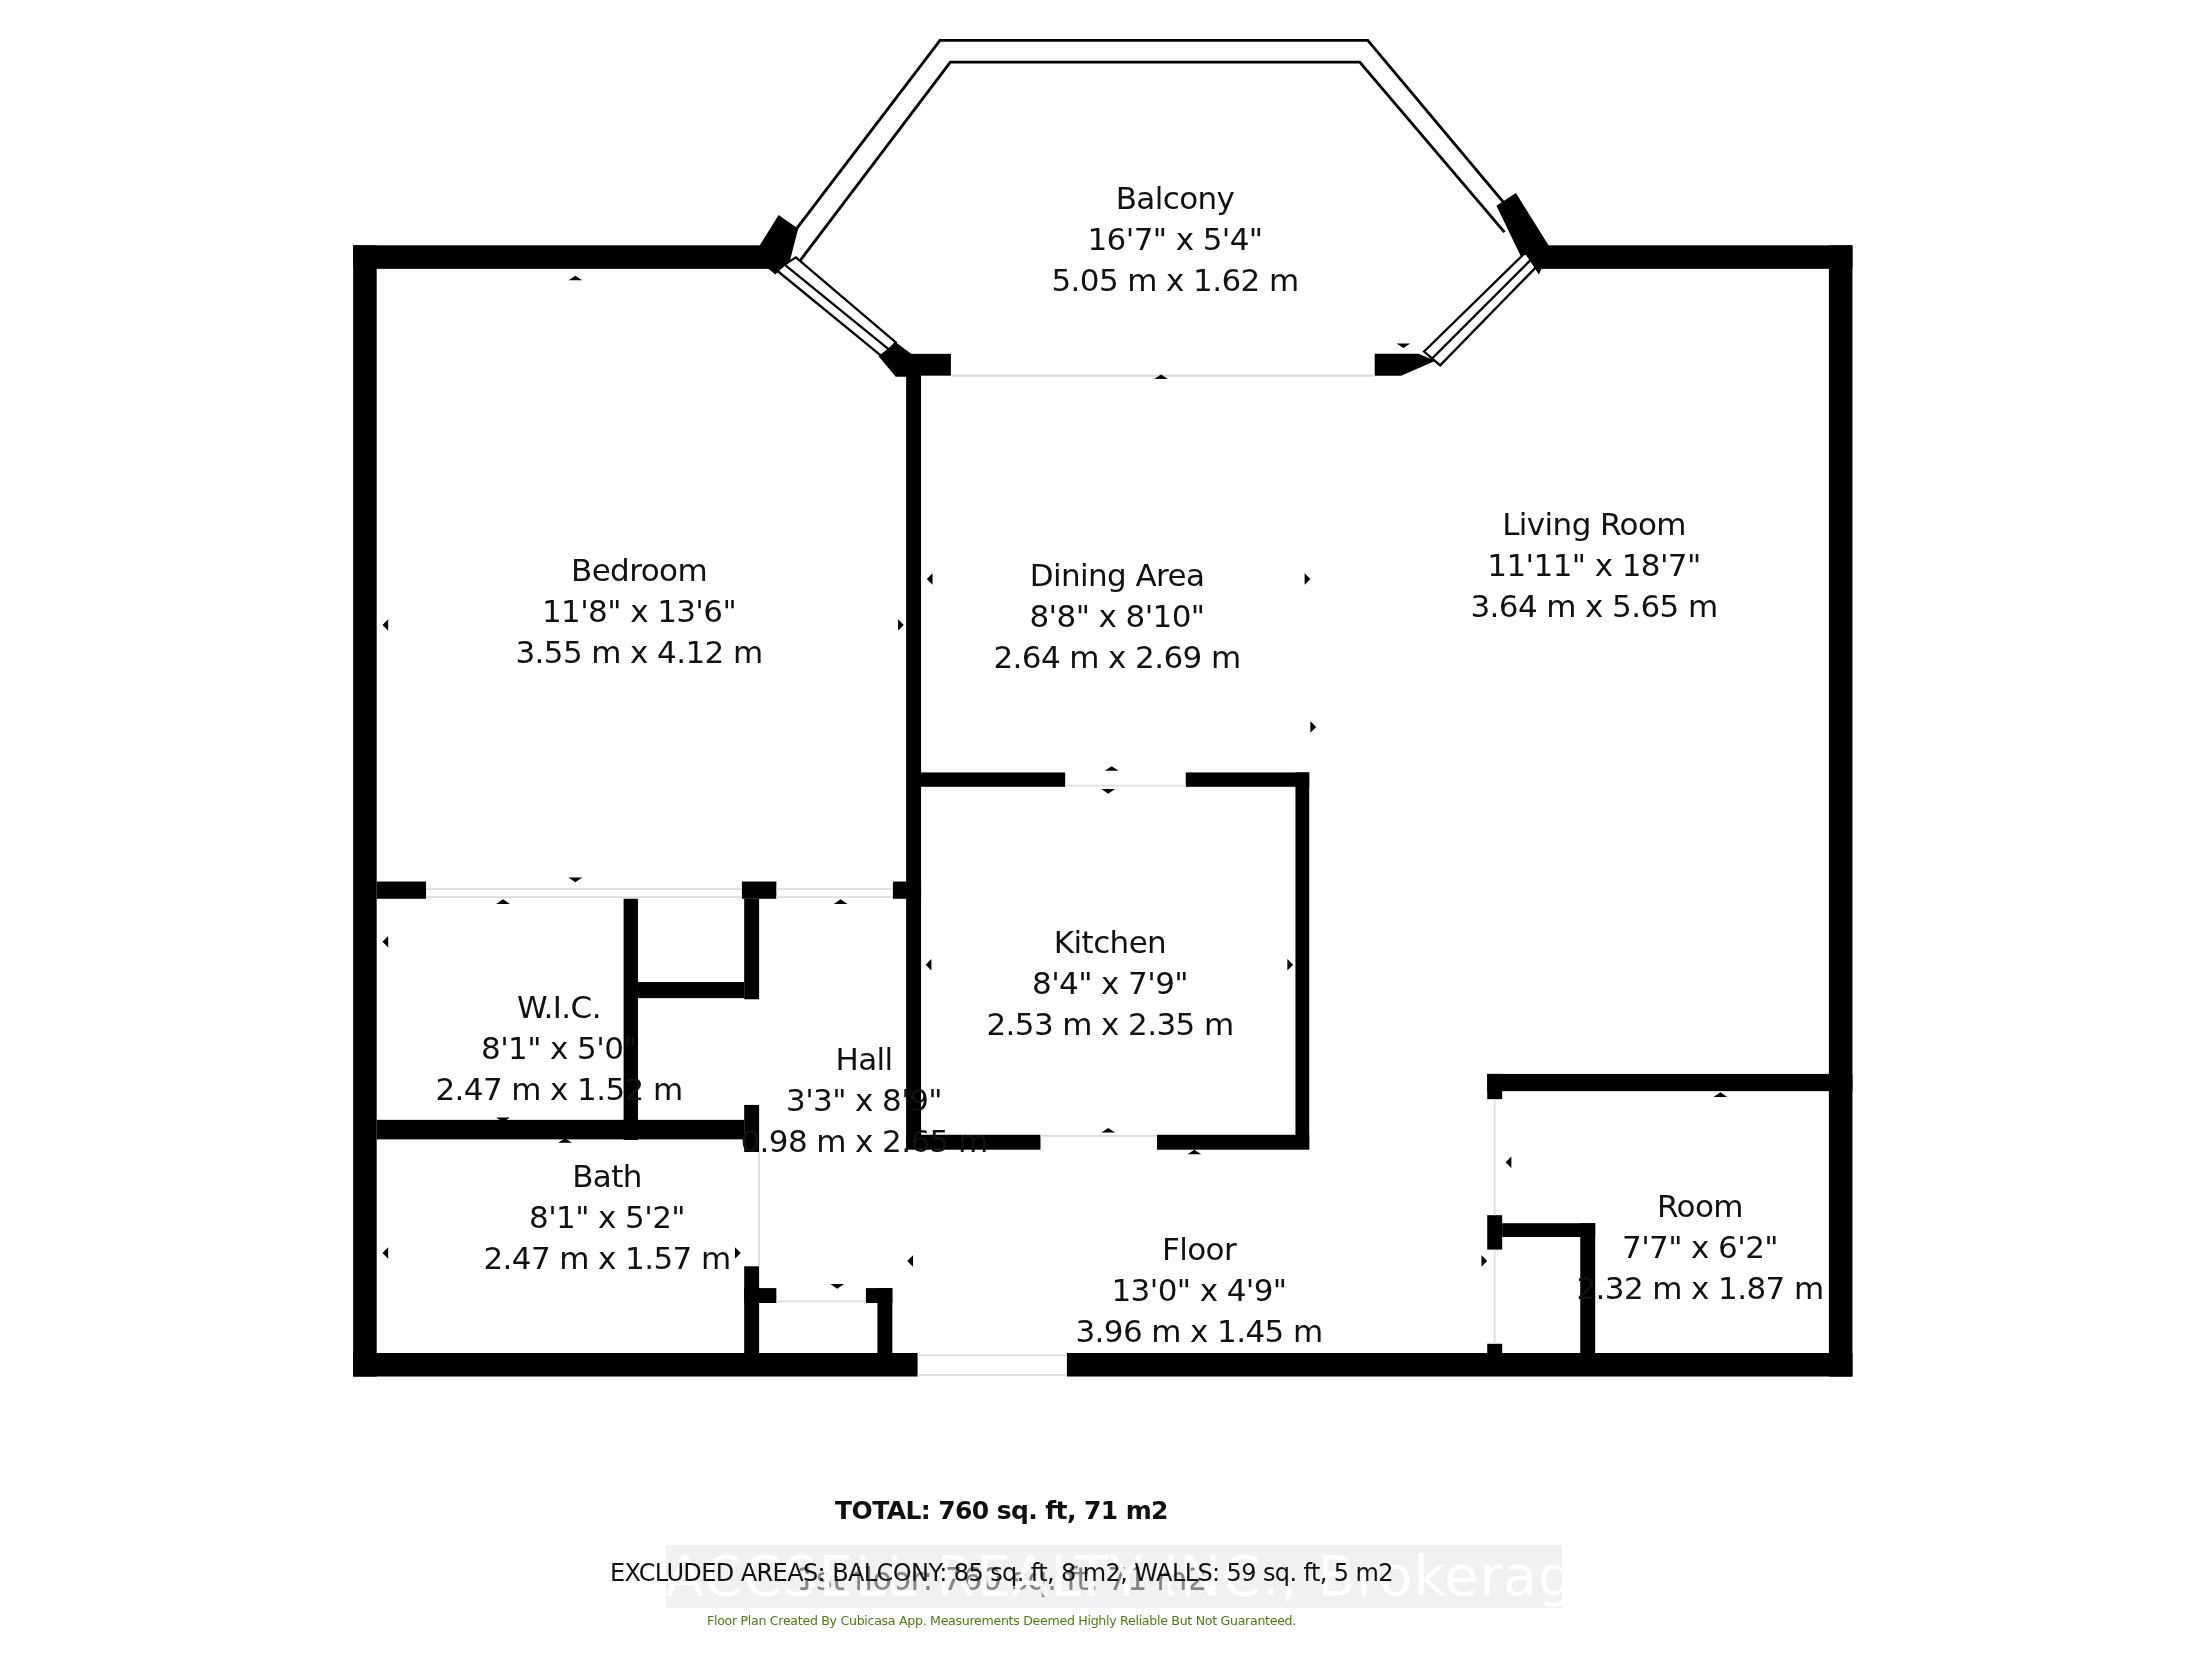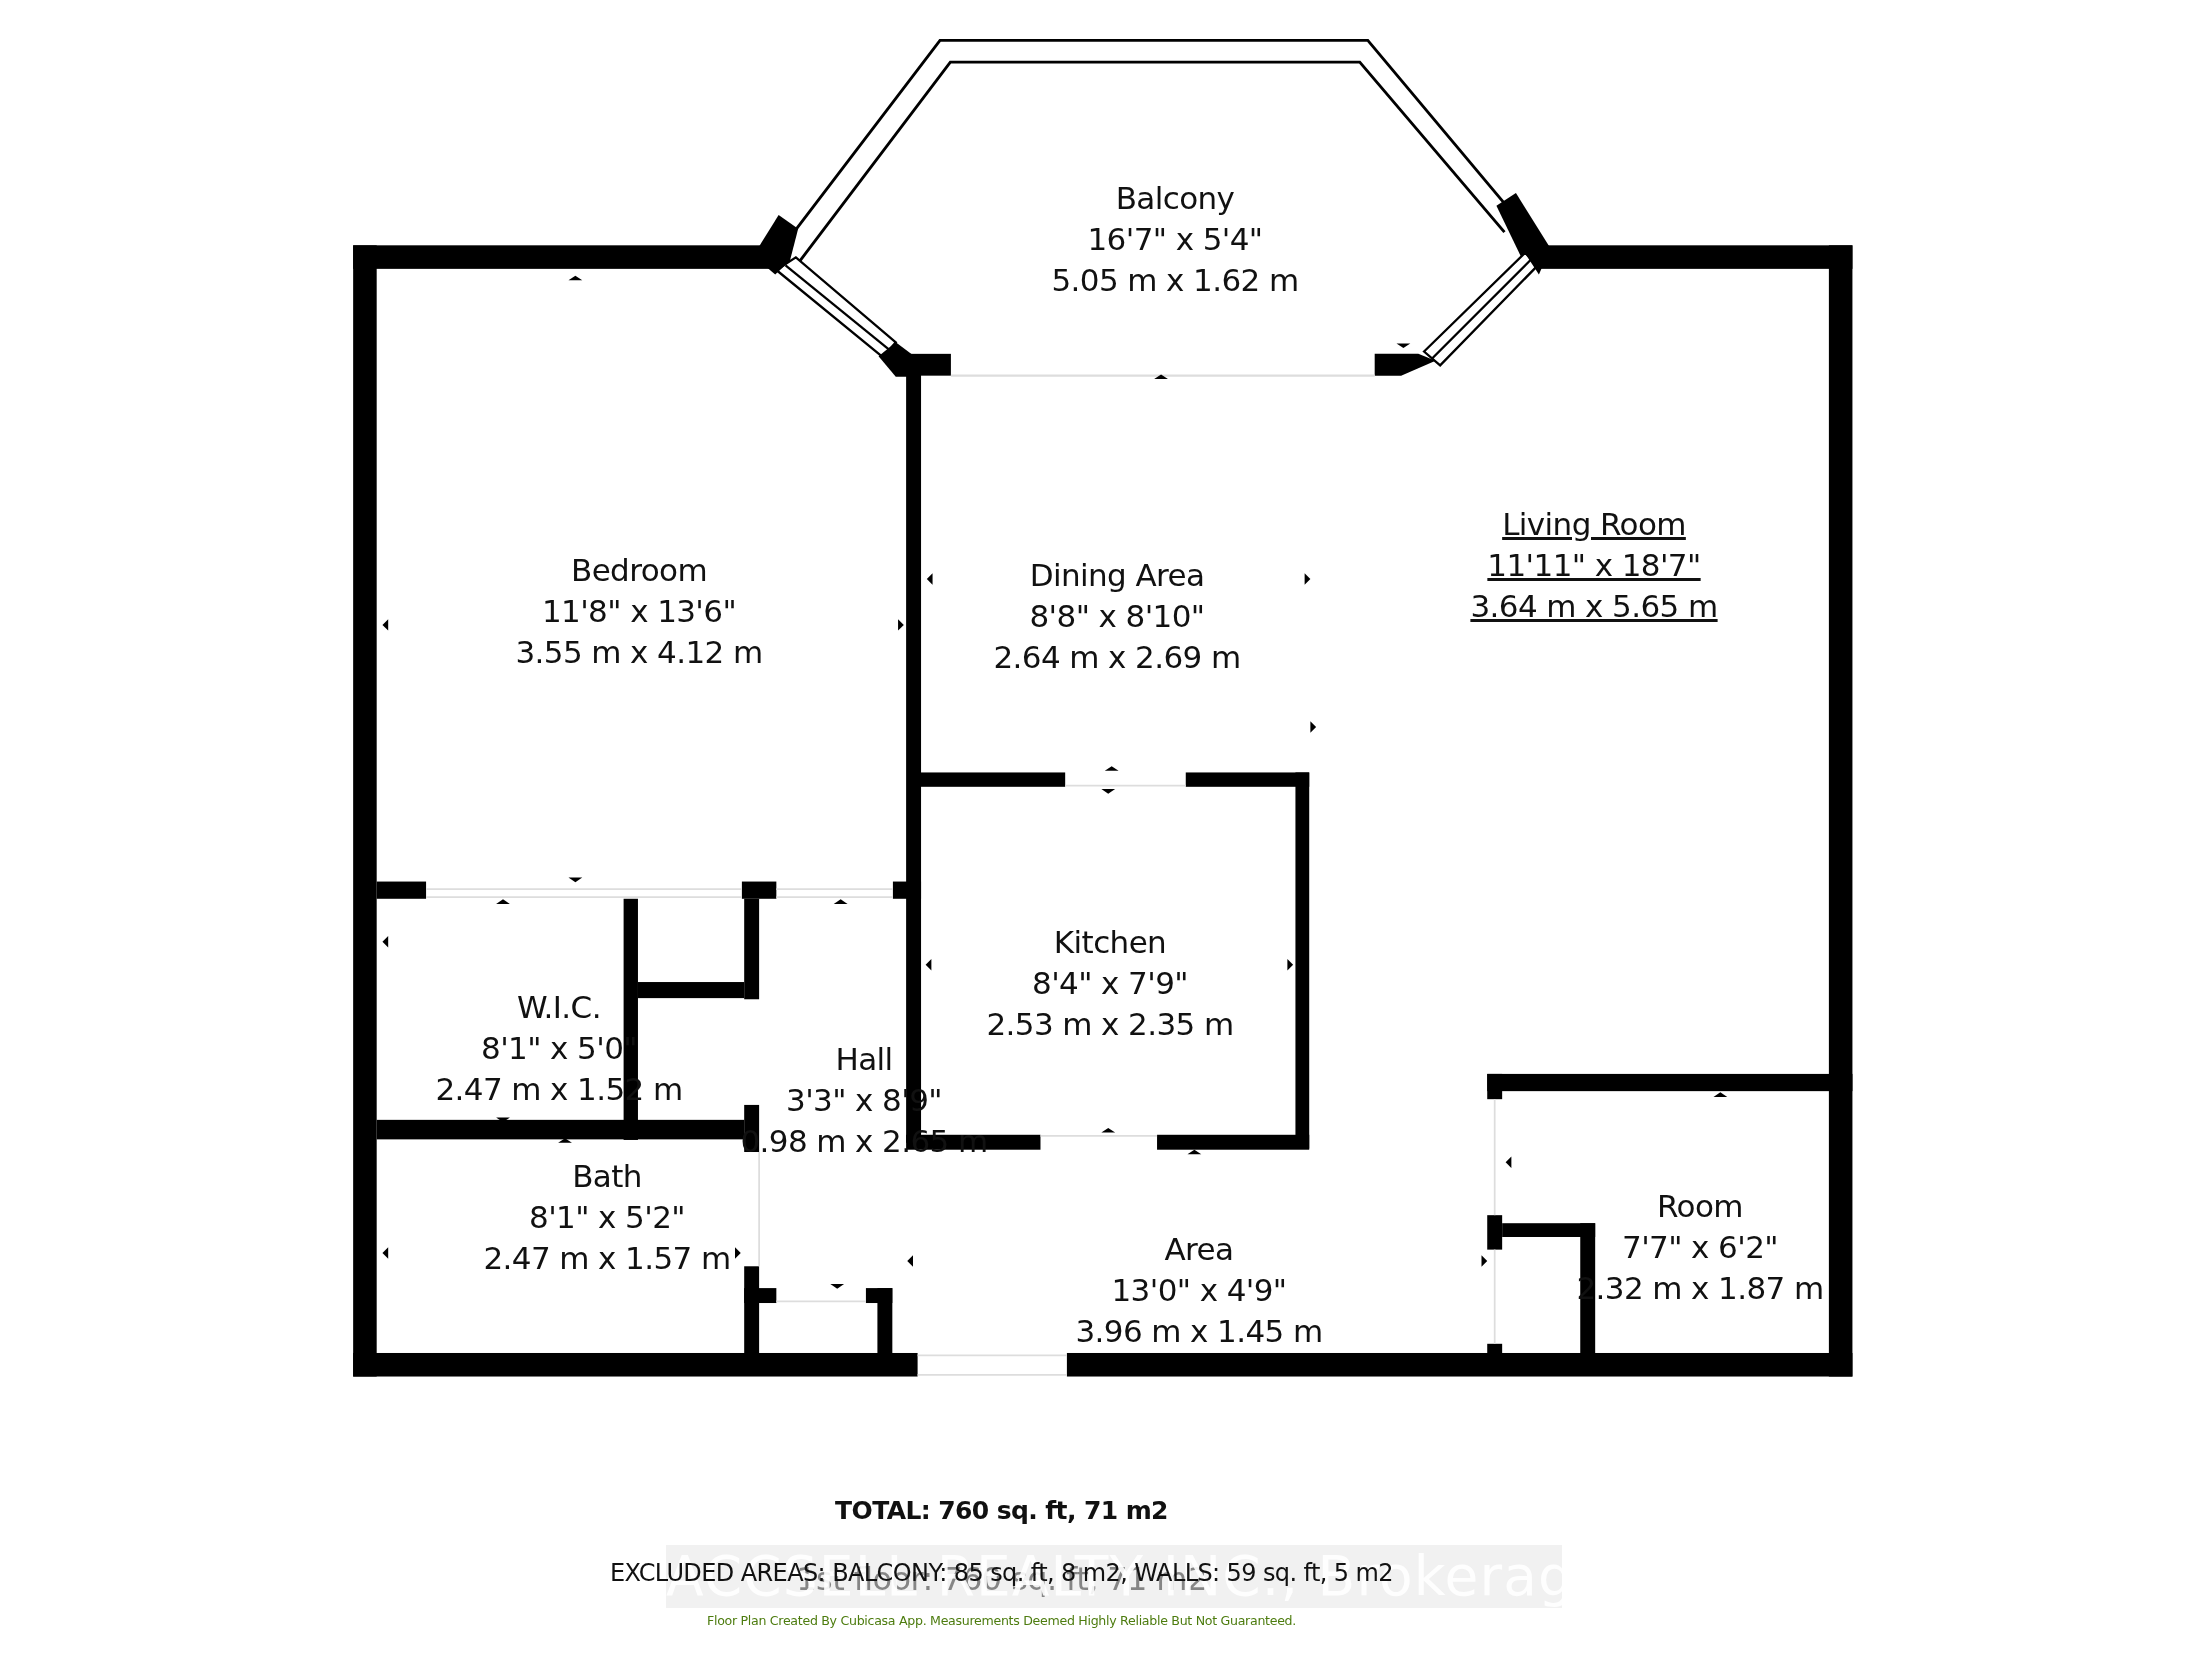--- a/index.html
+++ b/index.html
@@ -157,21 +157,21 @@
 <div class="room-label" style="left:639px; top:550px;">
   <span>Bedroom</span>
   <span>11'8" x 13'6"</span>
   <span>3.55 m x 4.12 m</span>
 </div>
 <div class="room-label" style="left:1117px; top:542px;margin-top:13px;">
   <span>Dining Area</span>
   <span>8'8" x 8'10"</span>
   <span>2.64 m x 2.69 m</span>
 </div>
-<div class="room-label" style="left:1594px; top:504px;text-decoration:underline;">
+<div class="room-label" style="left:1594px; top:504px;">
   <span>Living Room</span>
   <span>11'11" x 18'7"</span>
   <span>3.64 m x 5.65 m</span>
 </div>
 <div class="room-label" style="left:1110px; top:922px;">
   <span>Kitchen</span>
   <span>8'4" x 7'9"</span>
   <span>2.53 m x 2.35 m</span>
 </div>
 <div class="room-label" style="left:559px; top:967px;margin-top:20px;">
@@ -183,21 +183,21 @@
   <span>Hall</span>
   <span>3'3" x 8'9"</span>
   <span>0.98 m x 2.65 m</span>
 </div>
 <div class="room-label" style="left:607px; top:1156px;">
   <span>Bath</span>
   <span>8'1" x 5'2"</span>
   <span>2.47 m x 1.57 m</span>
 </div>
 <div class="room-label" style="left:1199px; top:1229px;">
-  <span>Area</span>
+  <span>Floor</span>
   <span>13'0" x 4'9"</span>
   <span>3.96 m x 1.45 m</span>
 </div>
 <div class="room-label" style="left:1700px; top:1186px;">
   <span>Room</span>
   <span>7'7" x 6'2"</span>
   <span>2.32 m x 1.87 m</span>
 </div>
 
 <div class="footer total">TOTAL: 760 sq. ft, 71 m2</div>

